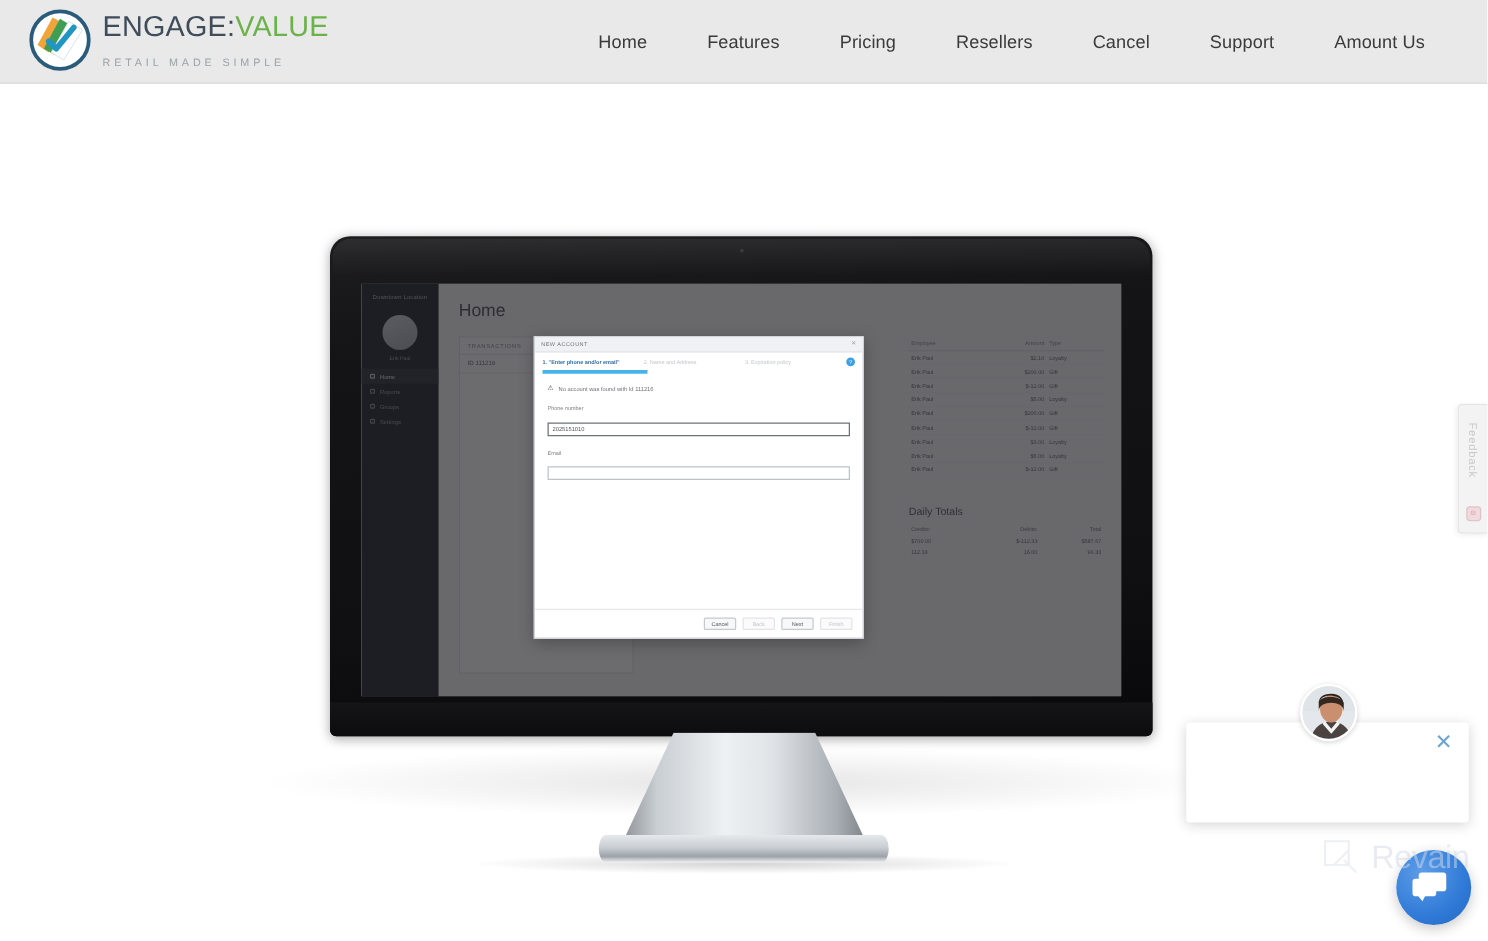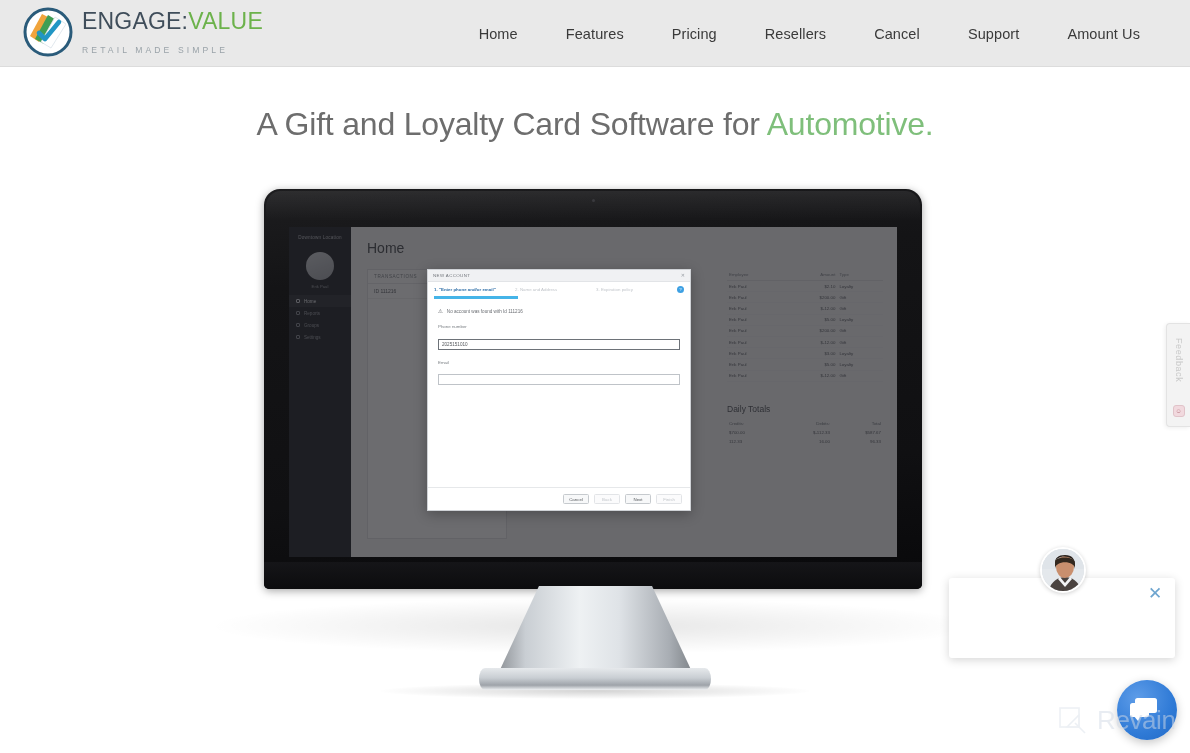--- a/index.html
+++ b/index.html
@@ -279,21 +279,21 @@
     background:#fff; border-radius:2.5px;
   }
   .cl-tail {
     position:absolute; left:16px; top:35px; width:0; height:0;
     border-left:5px solid transparent; border-right:3px solid transparent;
     border-top:6px solid #fff;
   }
 
   
   .watermark {
-    position:absolute; left:1058px; top:705px;
+    position:absolute; left:1058px; top:670px;
     display:flex; align-items:center; gap:9px;
     opacity:.5;
   }
   .wm-mark { width:30px; height:30px; position:relative; }
   .wm-text { font-size:26px; color:#d3dbe6; letter-spacing:-.4px; font-weight:400; }
 </style>
 </head>
 <body>
 
 <div id="page">
@@ -330,24 +330,20 @@
       <a href="#">Home</a>
       <a href="#">Features</a>
       <a href="#">Pricing</a>
       <a href="#">Resellers</a>
       <a href="#">Cancel</a>
       <a href="#">Support</a>
       <a href="#">Amount Us</a>
     </nav>
   </div>
 
-  <h1 class="headline">
-    <span>A Gift and Loyalty Card Software for</span>
-    <span class="hl-accent">Automotive.</span>
-  </h1>
 
   <div class="mon-shadow"></div>
 
   <div class="monitor">
     <div class="mon-bezel"></div>
     <div class="mon-gloss"></div>
     <div class="mon-cam"></div>
     <div class="mon-chin"></div>
 
     <div class="mon-screen">

